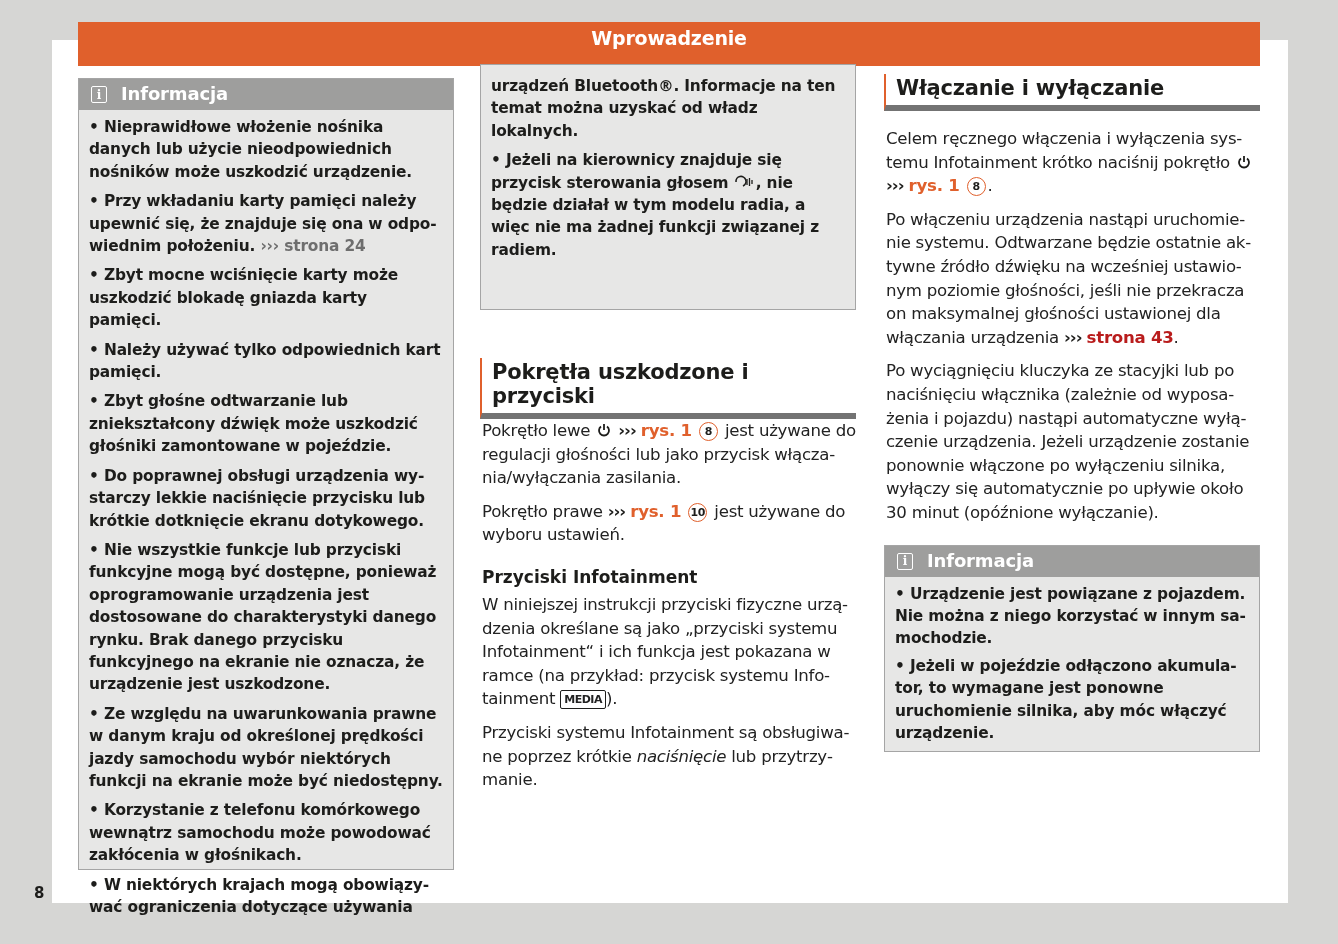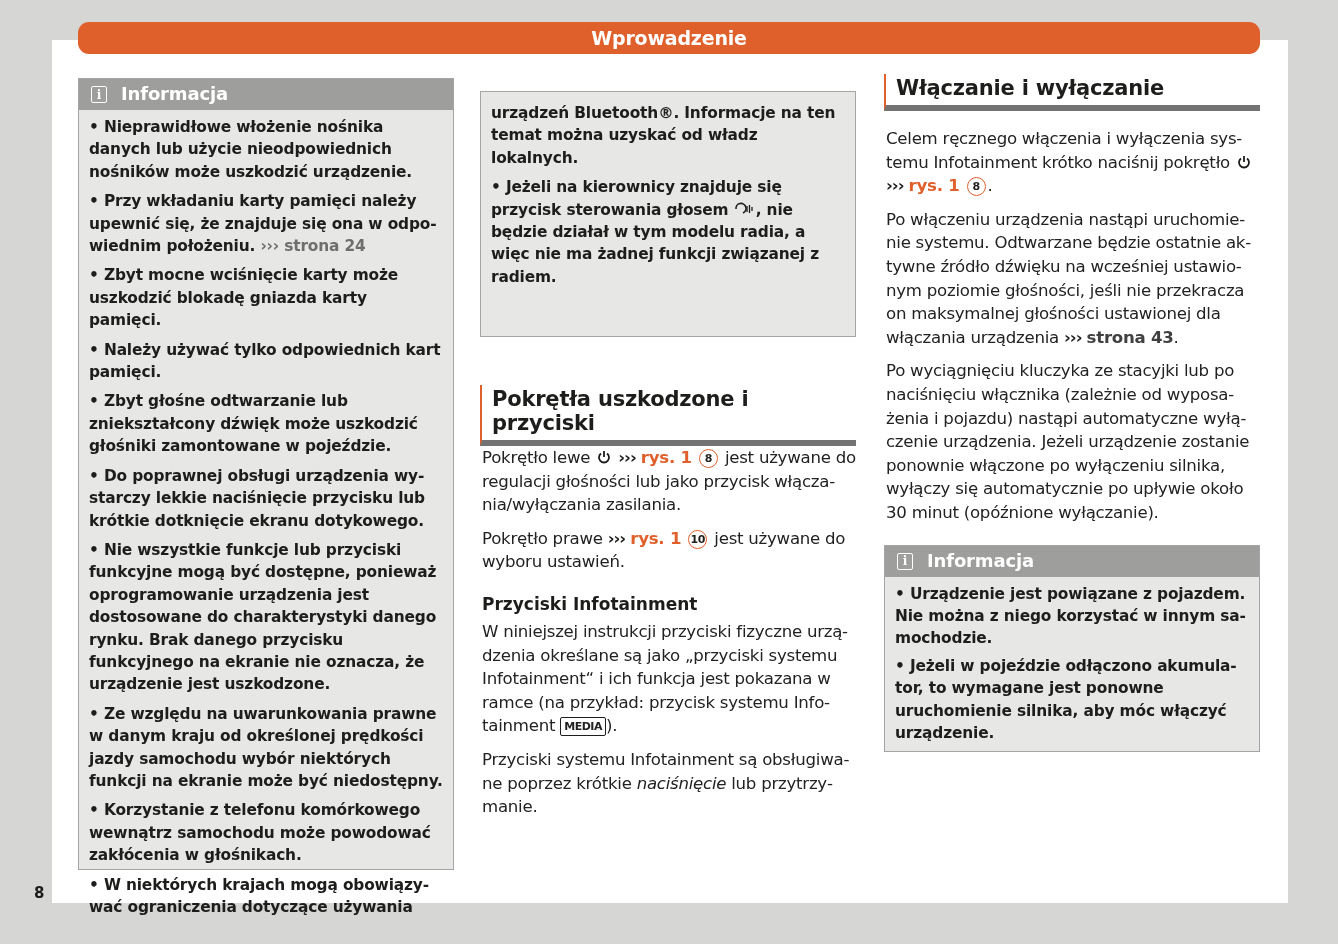--- a/index.html
+++ b/index.html
@@ -7,31 +7,31 @@
     width:1338px; height:944px; position:relative; overflow:hidden;
     background:#d6d6d4;
     font-family:"DejaVu Sans", "Liberation Sans", sans-serif;
     color:#1d1d1b;
   }
   .page {
     position:absolute; left:52px; top:40px; width:1236px; height:863px;
     background:#ffffff;
   }
   .header-bar {
-    position:absolute; left:78px; top:22px; width:1182px; height:32px;
+    position:absolute; left:78px; top:22px; width:1182px; height:44px;
     background:#e0602c;
     color:#ffffff; text-align:center;
-    font-weight:bold; font-size:19px; line-height:32px; letter-spacing:-0.2px;border-radius:11px;
+    font-weight:bold; font-size:19px; line-height:32px; letter-spacing:-0.2px;
   }
   .page-number {
     position:absolute; left:34px; top:884px; font-weight:bold; font-size:15px;
   }
   .col { position:absolute; width:376px; }
   #col1 { left:78px; top:78px; }
-  #col2 { left:480px; top:91px; }
+  #col2 { left:480px; top:64px; }
   #col3 { left:884px; top:74px; }
 
   
   .infobox {
     background:#e7e7e6; border:1px solid #a5a5a5; box-sizing:border-box;
     font-weight:bold; font-size:15.4px; line-height:22.4px; letter-spacing:-0.15px;
   }
   .infobox .ibox-head {
     background:#9e9e9d; height:31px; display:flex; align-items:center;
     color:#ffffff; font-size:18px; font-weight:bold; padding-left:12px;
@@ -54,21 +54,21 @@
     font-weight:bold; font-size:21px; line-height:24px;
     padding:2px 0 5px 10px; letter-spacing:-0.2px;
   }
   .subhead { font-weight:bold; font-size:17px; margin:20px 0 6px 2px; }
   .body-text {
     font-size:16.6px; line-height:23.6px; letter-spacing:-0.25px;
     margin:0 0 10px 2px; color:#222;
   }
   .ref { font-weight:bold; color:#e0602c; }
   .ref-arrow { font-weight:bold; color:#1d1d1b; letter-spacing:-1px; }
-  .pageref { font-weight:bold; color:#404040; }
+  .pageref { font-weight:bold; color:#b91c1c; }
   .circled {
     display:inline-flex; width:17px; height:17px; border:1.6px solid #e0602c; border-radius:50%;
     align-items:center; justify-content:center; font-size:11px; font-weight:bold; color:#1d1d1b;
     vertical-align:1px; margin:0 2px;
   }
   .power-icon { display:inline-block; width:14px; height:14px; vertical-align:-1px; margin:0 2px; }
   .voice-icon { display:inline-block; width:22px; height:14px; vertical-align:-1px; }
   .media-key {
     display:inline-block; border:1.5px solid #1d1d1b; border-radius:2px;
     font-size:11px; font-weight:bold; padding:1px 3px; line-height:15px;

